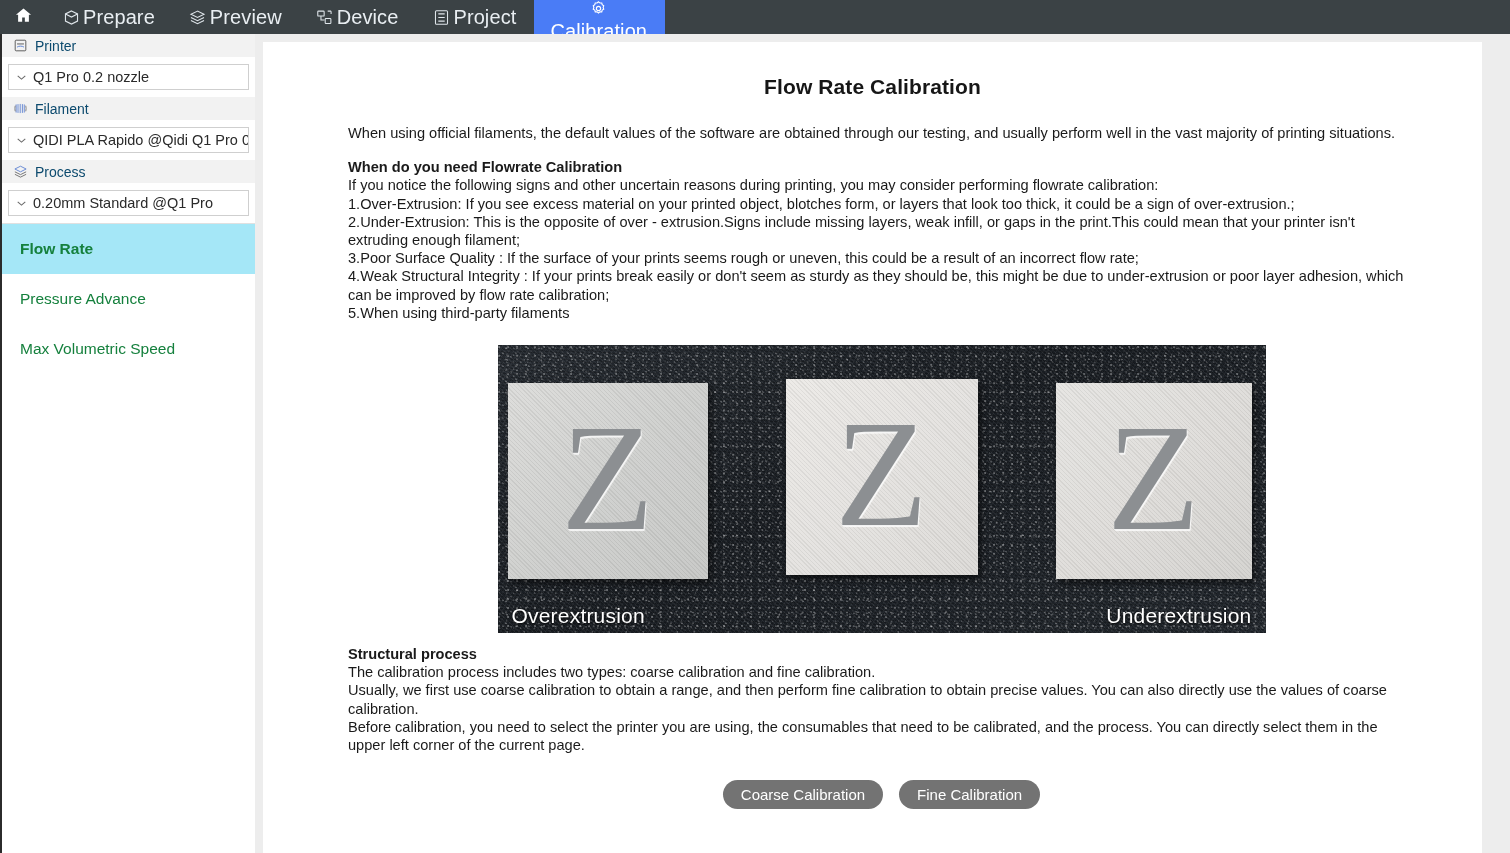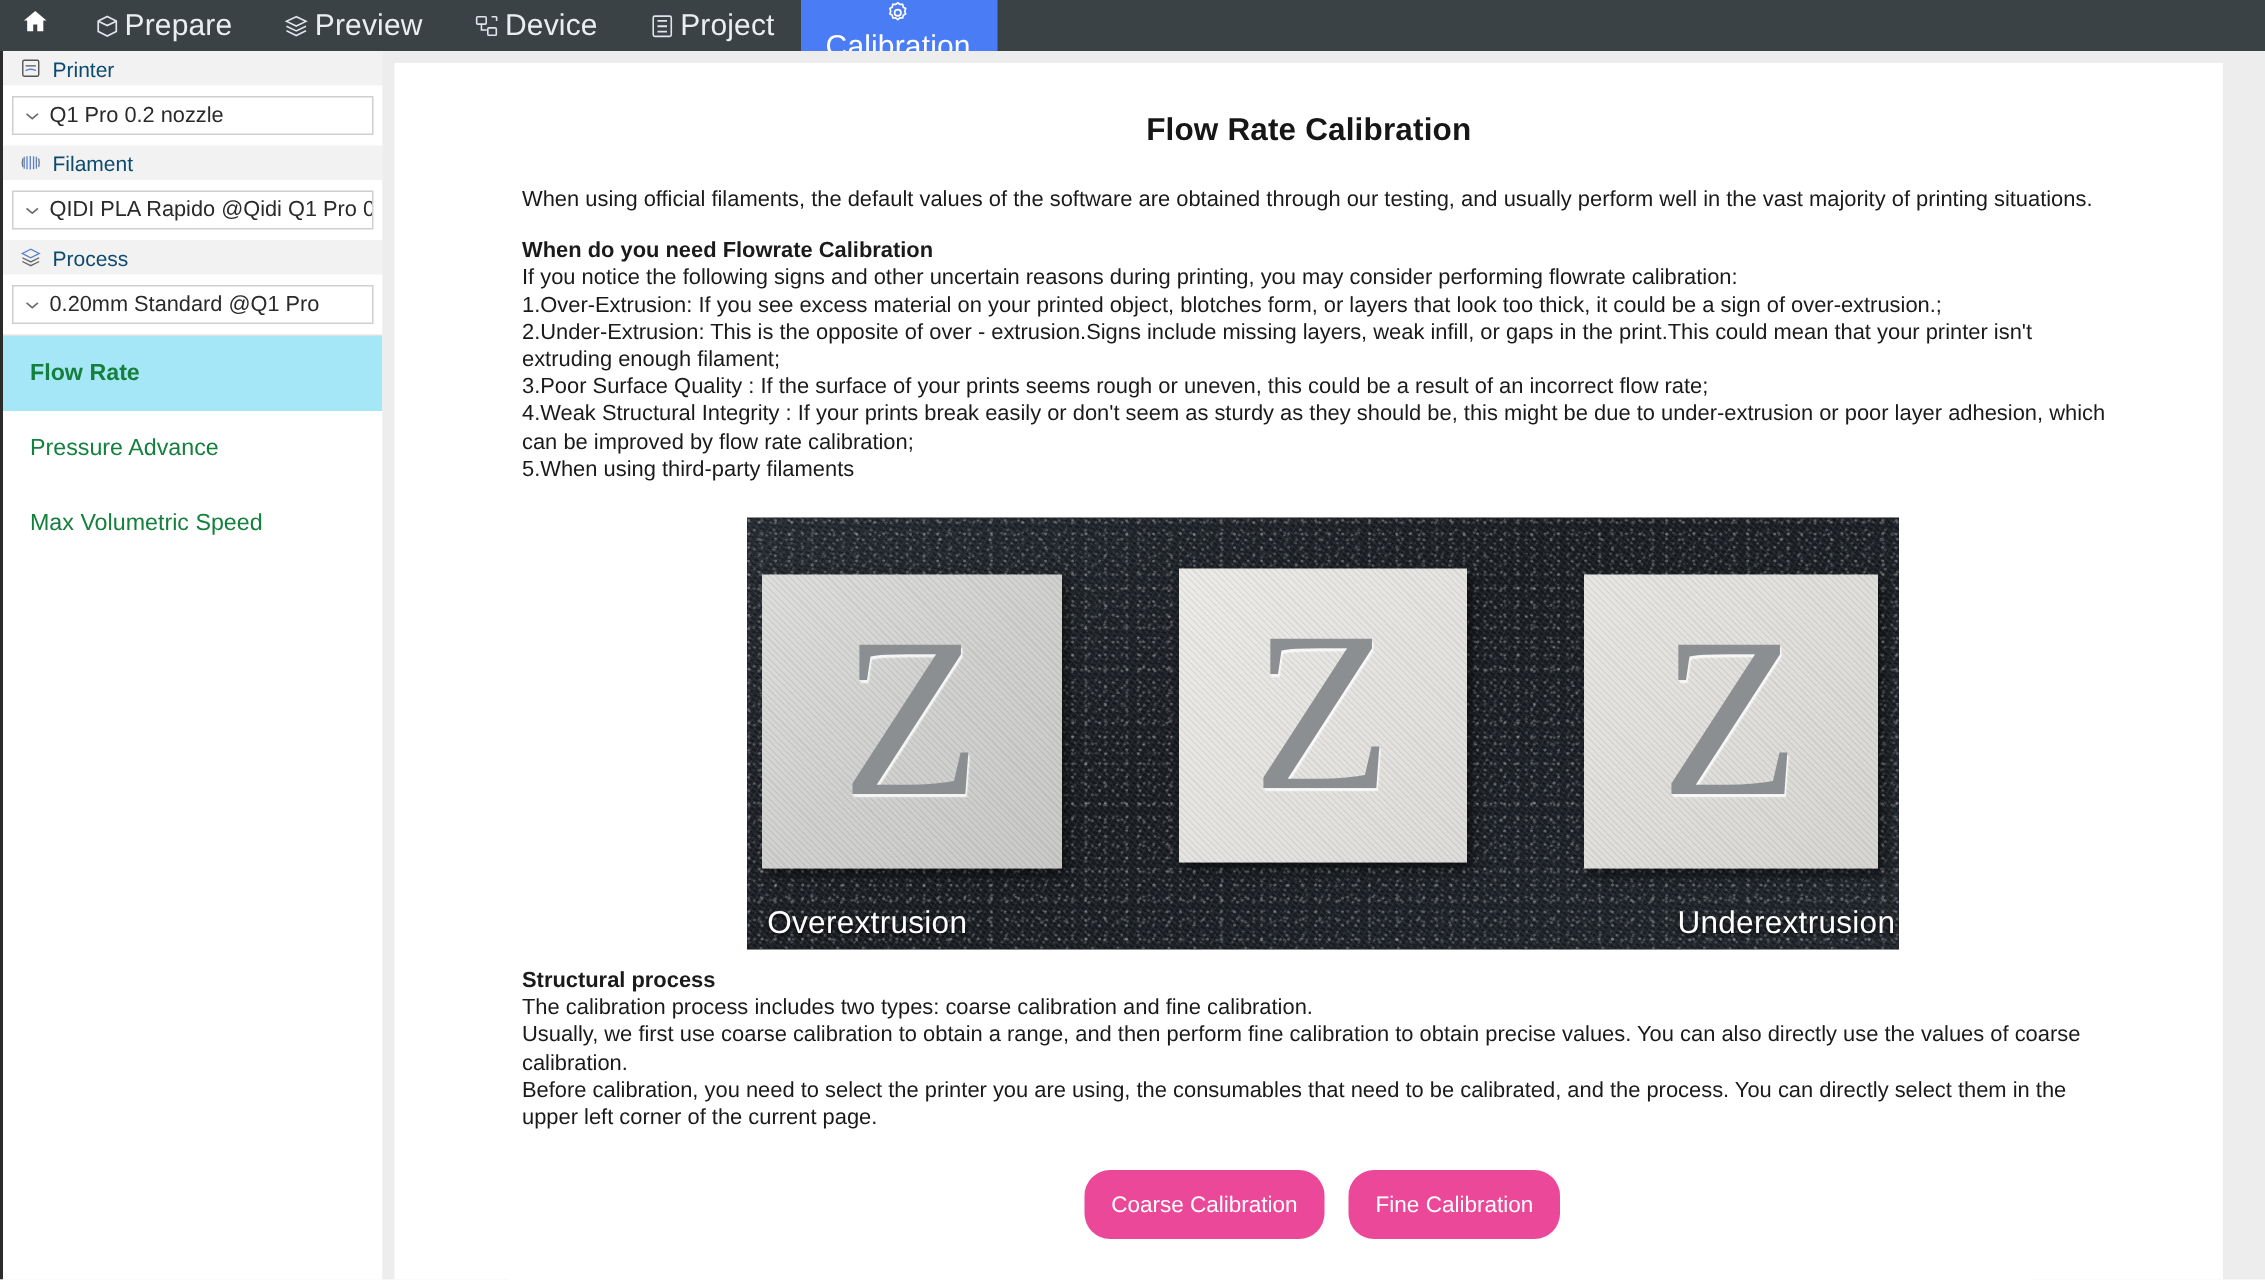--- a/index.html
+++ b/index.html
@@ -201,35 +201,35 @@
 
   .photo-label {
     position: absolute;
     bottom: 8px;
     color: #ffffff;
     font-size: 21px;
     letter-spacing: .2px;
     text-shadow: 0 1px 3px rgba(0,0,0,.9);
   }
   #lbl-over { left: 14px; }
-  #lbl-under { right: 2px; text-align: center; }
+  #lbl-under { right: 14px; text-align: center; }
 
   
   .btn-row {
     display: flex;
     justify-content: center;
     gap: 16px;
     margin-top: 26px;
   }
   .pill {
-    background: #ec4899;
+    background: #737373;
     color: #ffffff;
     border: none;
     border-radius: 17px;
-    height: 46px;
+    height: 29px;
     padding: 0 18px;
     font-size: 15px;
     font-family: "Liberation Sans", sans-serif;
     cursor: pointer;
     white-space: nowrap;
   }
 </style>
 </head>
 <body>
 

